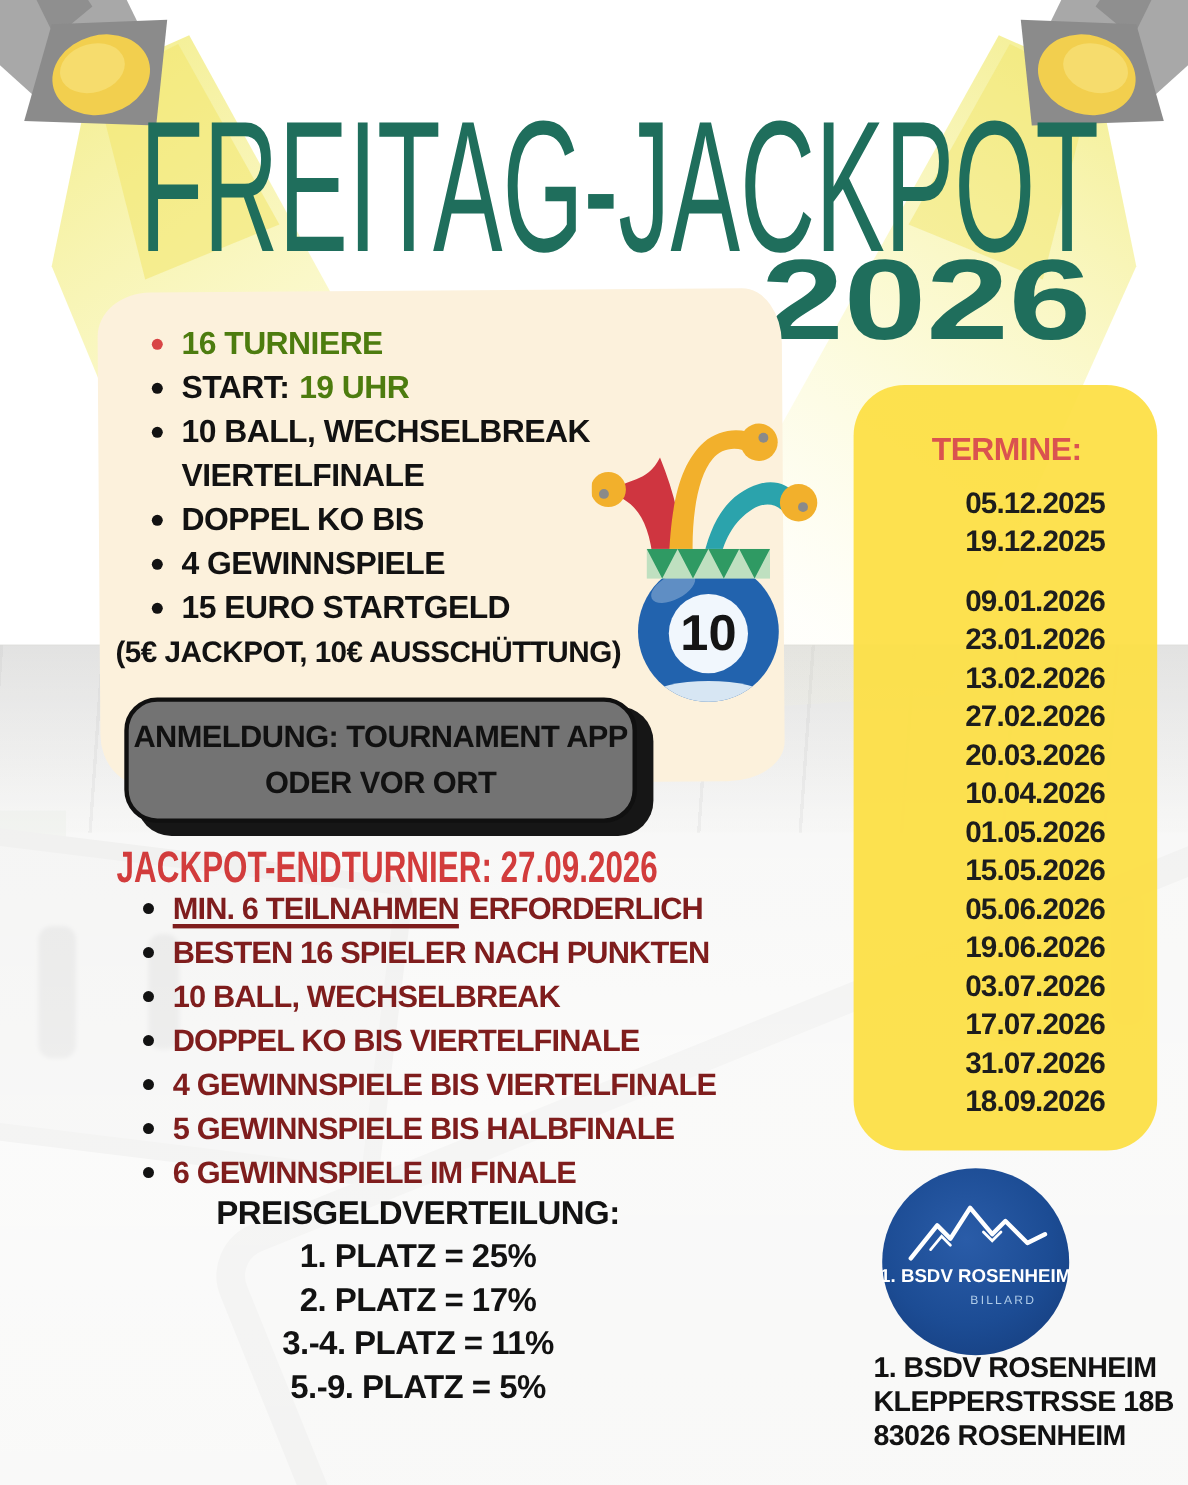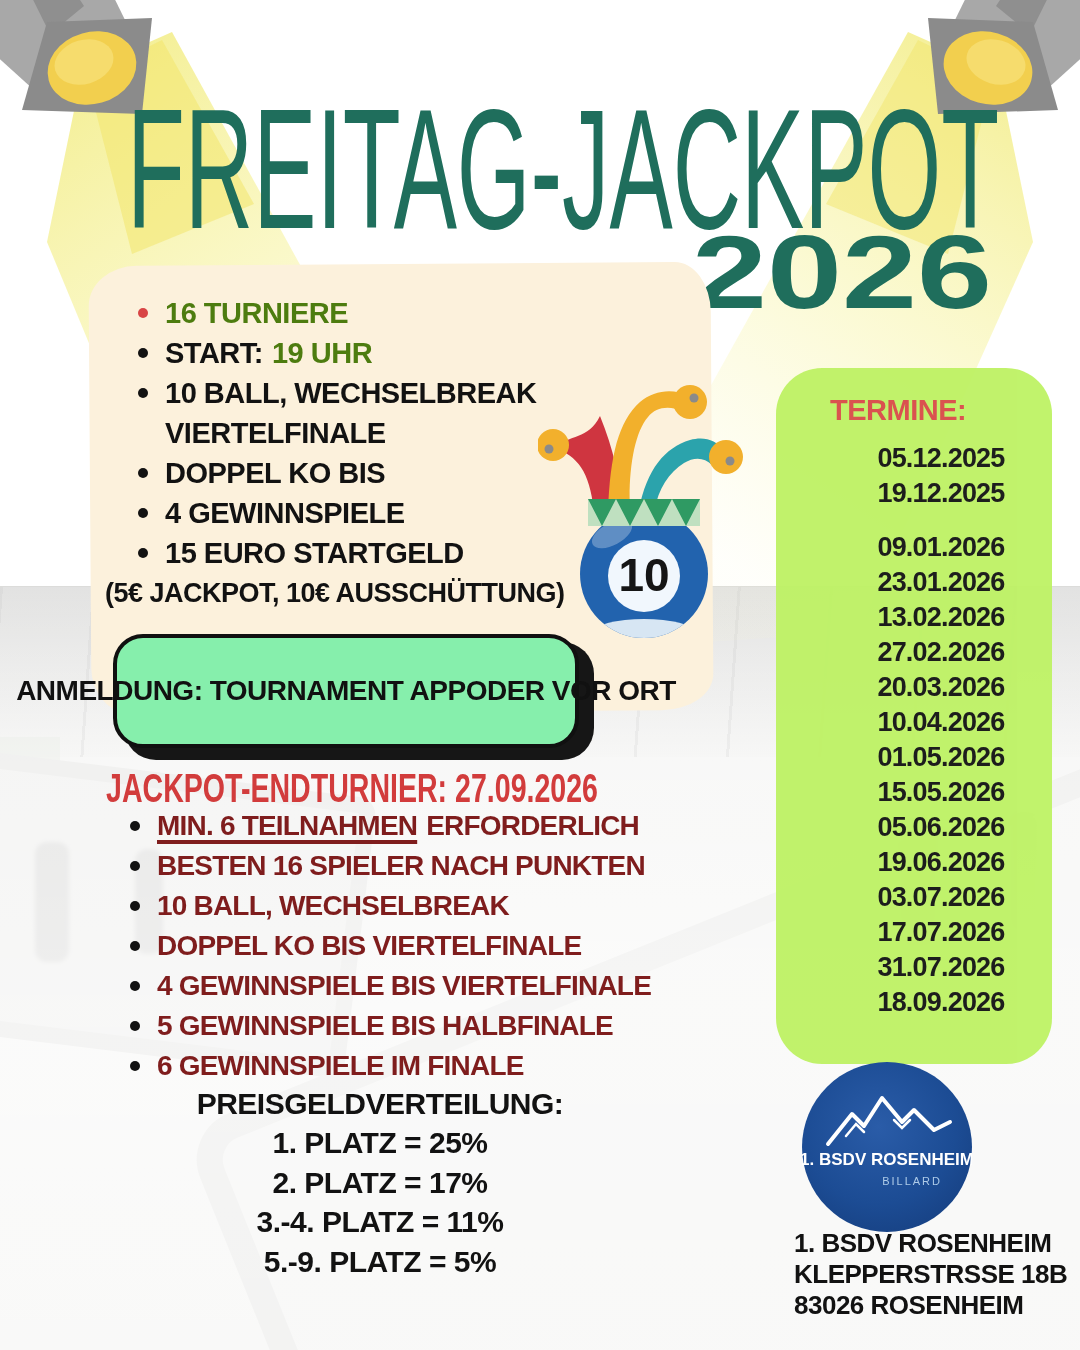--- a/index.html
+++ b/index.html
@@ -48,31 +48,31 @@
   .red-text{color:#4d7c0f;}
   .gap8{margin-left:9px;}
   .indent{margin-left:27px;}
   .note-row{margin-left:-33px;font-size:27px;letter-spacing:-.5px;}
 
   
   .jester-svg{position:absolute;left:538px;top:352px;width:212px;height:292px;}
   .jester-svg text{font-family:"Liberation Sans",sans-serif;}
 
   
-  .termine{position:absolute;left:776px;top:368px;width:276px;height:696px;background:#bef264;
-           border-radius:46px;opacity:.95;padding:0;box-sizing:border-box;}
+  .termine{position:absolute;left:776px;top:350px;width:276px;height:696px;background:#fde047;
+           border-radius:46px;opacity:.95;padding:17px;box-sizing:border-box;}
   .termine-inner{padding:26px 0 0 54px;}
   .termine-heading{font-size:29px;font-weight:bold;color:#d94a48;letter-spacing:-.5px;margin-bottom:14px;}
   .date-line{font-size:27px;font-weight:bold;color:#121212;letter-spacing:-.8px;line-height:35px;white-space:nowrap;text-align:center;}
   .dates-2026{margin-top:19px;}
 
   
-  .reg-box{position:absolute;left:113px;top:634px;width:458px;height:106px;background:#86efac;
+  .reg-box{position:absolute;left:113px;top:634px;width:458px;height:106px;background:#737373;
            border:4px solid #101010;border-radius:30px;box-shadow:13px 10px 0 2px #161616;
-           display:flex;flex-direction:row;justify-content:center;align-items:center;}
+           display:flex;flex-direction:column;justify-content:center;align-items:center;}
   .reg-line{font-size:28px;font-weight:bold;color:#111;letter-spacing:-.5px;line-height:42px;white-space:nowrap;}
 
   
   .final-heading-svg{position:absolute;left:104px;top:763px;width:510px;height:50px;}
   .final-heading-svg text{font-family:"Liberation Sans",sans-serif;font-weight:bold;fill:#d23c3c;}
   .final-list{position:absolute;left:130px;top:806px;}
   .frow{display:flex;align-items:center;height:40px;font-size:28px;font-weight:bold;
         letter-spacing:-.8px;color:#7f1d1d;white-space:nowrap;}
   .underline{text-decoration:underline;text-decoration-thickness:3.5px;text-underline-offset:5px;}
 

